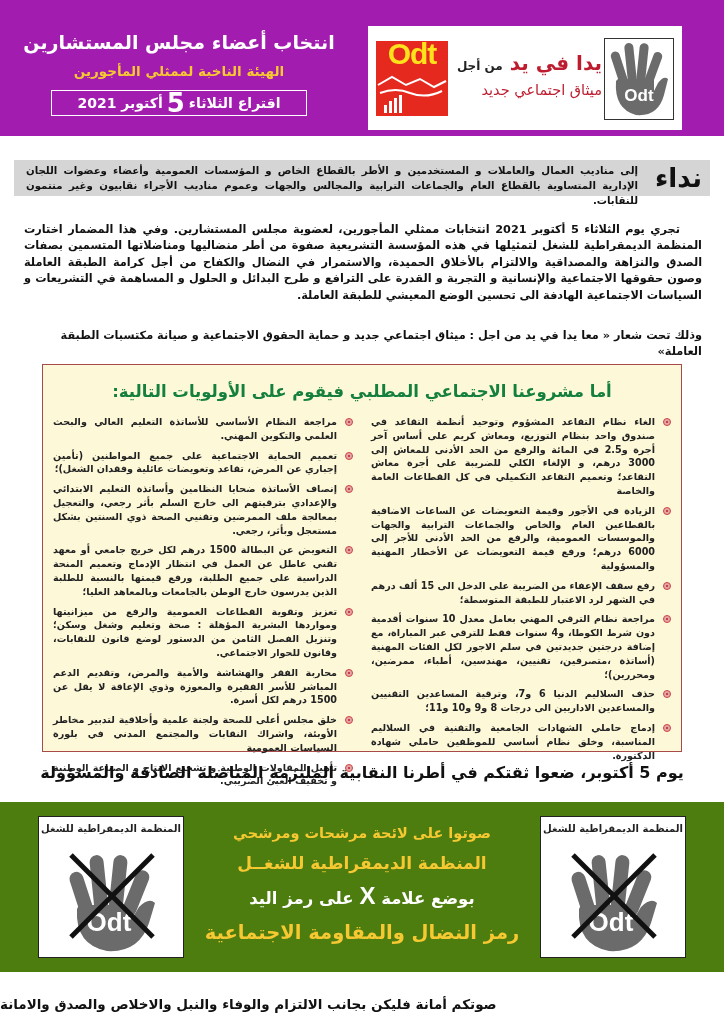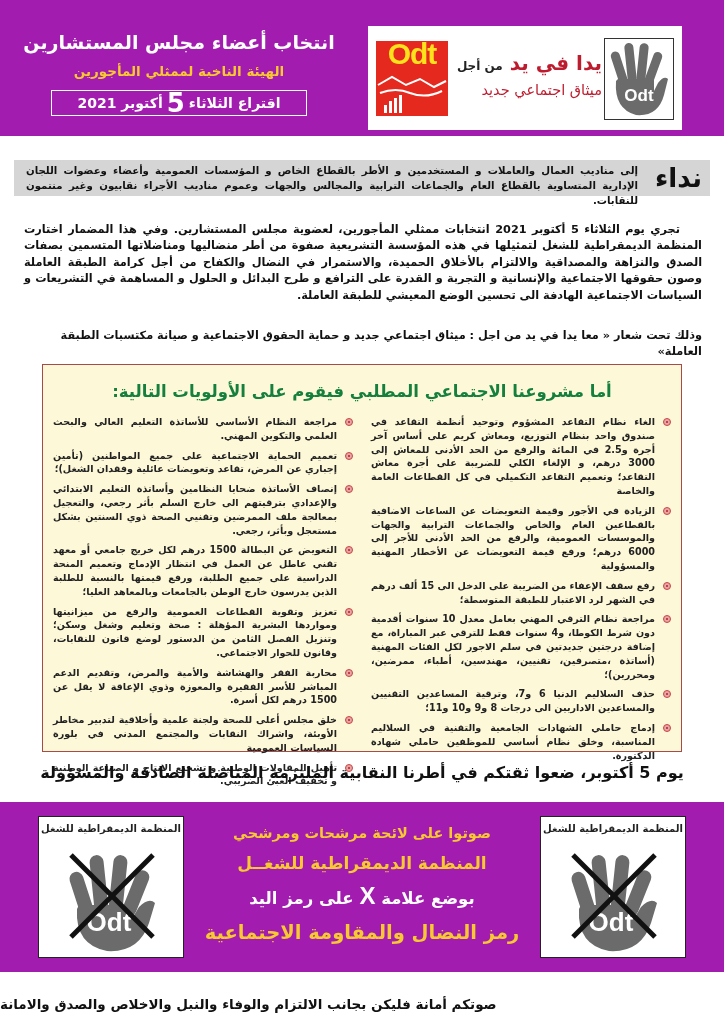--- a/index.html
+++ b/index.html
@@ -41,21 +41,21 @@
   .col-right { right: 10px; }
   .col-left { left: 10px; }
   .item { position: relative; padding-right: 16px; font-size: 9.6px; font-weight: bold; color: #222; line-height: 13.8px; text-align: justify; text-align-last: right; margin-bottom: 6px; }
   .bullet { position: absolute; right: 0; top: 3px; width: 8px; height: 8px; border-radius: 50%; background: #e5a6a6; border: 1px solid #c44; }
   .bullet::after { content: ""; position: absolute; left: 2px; top: 2px; width: 2px; height: 2px; border-radius: 50%; background: #b31e2e; }
 
   
   .call-line { position: absolute; left: 0; top: 762px; width: 724px; text-align: center; font-size: 16px; font-weight: bold; color: #111; line-height: 22px; }
 
   
-  .footer { position: absolute; left: 0; top: 802px; width: 724px; height: 170px; background: #a21caf; }
+  .footer { position: absolute; left: 0; top: 802px; width: 724px; height: 170px; background: #4d7c0f; }
   .ballot { position: absolute; top: 14px; width: 146px; height: 142px; background: #fff; border: 1.5px solid #222; }
   .ballot-left { left: 38px; }
   .ballot-right { right: 38px; }
   .ballot-label { position: absolute; top: 6px; width: 100%; text-align: center; font-size: 10px; font-weight: bold; color: #222; }
   .ballot svg { position: absolute; left: 20px; top: 24px; }
   .footer-center { position: absolute; left: 196px; top: 18px; width: 332px; text-align: center; }
   .fc1 { color: #f6c832; font-weight: bold; font-size: 14.5px; line-height: 26px; }
   .fc2 { color: #f6c832; font-weight: bold; font-size: 17px; line-height: 30px; margin-top: 2px; }
   .fc3 { color: #ffffff; font-weight: bold; font-size: 16.5px; line-height: 32px; margin-top: 2px; }
   .fc3 .x { font-size: 24px; font-family: "Liberation Sans", sans-serif; }

